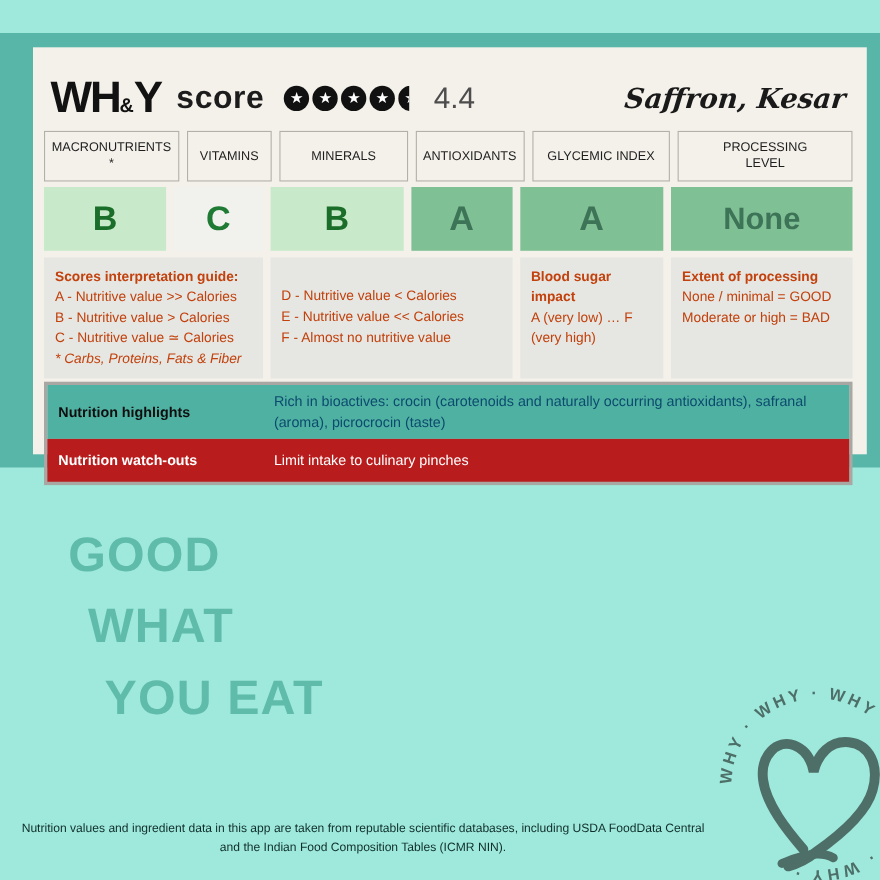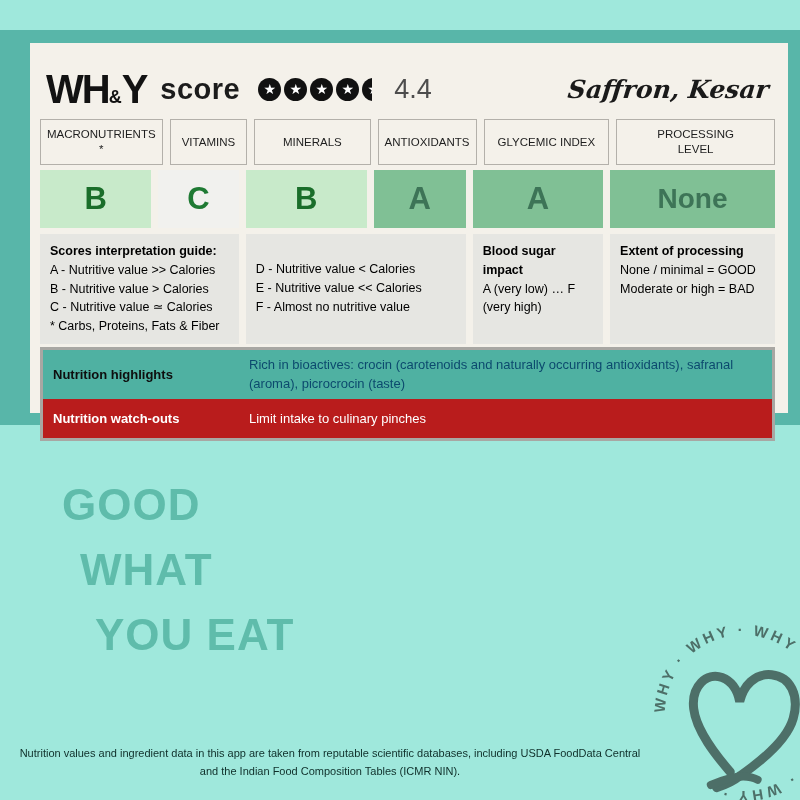--- a/index.html
+++ b/index.html
@@ -54,26 +54,26 @@
     font-weight:700; font-size:31px;
   }
   .tone-light   { background:#c8eaca; color:#1a6e2a; }
   .tone-neutral { background:#f1f1ee; color:#1f7a33; }
   .tone-mid     { background:#80c095; color:#3d7457; }
   .grade-cell.small { font-size:28px; }
 
   .interp-row { margin-top:6px; }
   .interp-block {
     background:#e6e6e2; padding:8px 10px; min-height:84px;
-    font-size:12.5px; color:#000000; line-height:1.5;
+    font-size:12.5px; color:#c2410c; line-height:1.5;
   }
   .interp-block.b1 { grid-column:1 / 3; }
   .interp-block.b2 { grid-column:3 / 5; padding-top:26px; }
   .interp-title { font-weight:700; font-size:12.5px; }
-  .footnote { }
+  .footnote { font-style:italic; }
 
   .hl-table { margin-top:3px; border:3px solid #a8a7a3; }
   .hl-row { display:flex; min-height:39px; align-items:center; }
   .hl-row.highlights { background:#4fb1a2; }
   .hl-row.watchouts  { background:#b91c1c; }
   .hl-label { width:200px; flex:0 0 200px; padding:6px 8px 6px 10px; font-weight:700; font-size:13px; }
   .hl-row.highlights .hl-label { color:#0e0e0e; }
   .hl-row.watchouts  .hl-label { color:#ffffff; }
   .hl-value { flex:1; padding:6px 10px 6px 6px; font-size:13px; line-height:1.45; }
   .hl-row.highlights .hl-value { color:#0c4a6e; }

